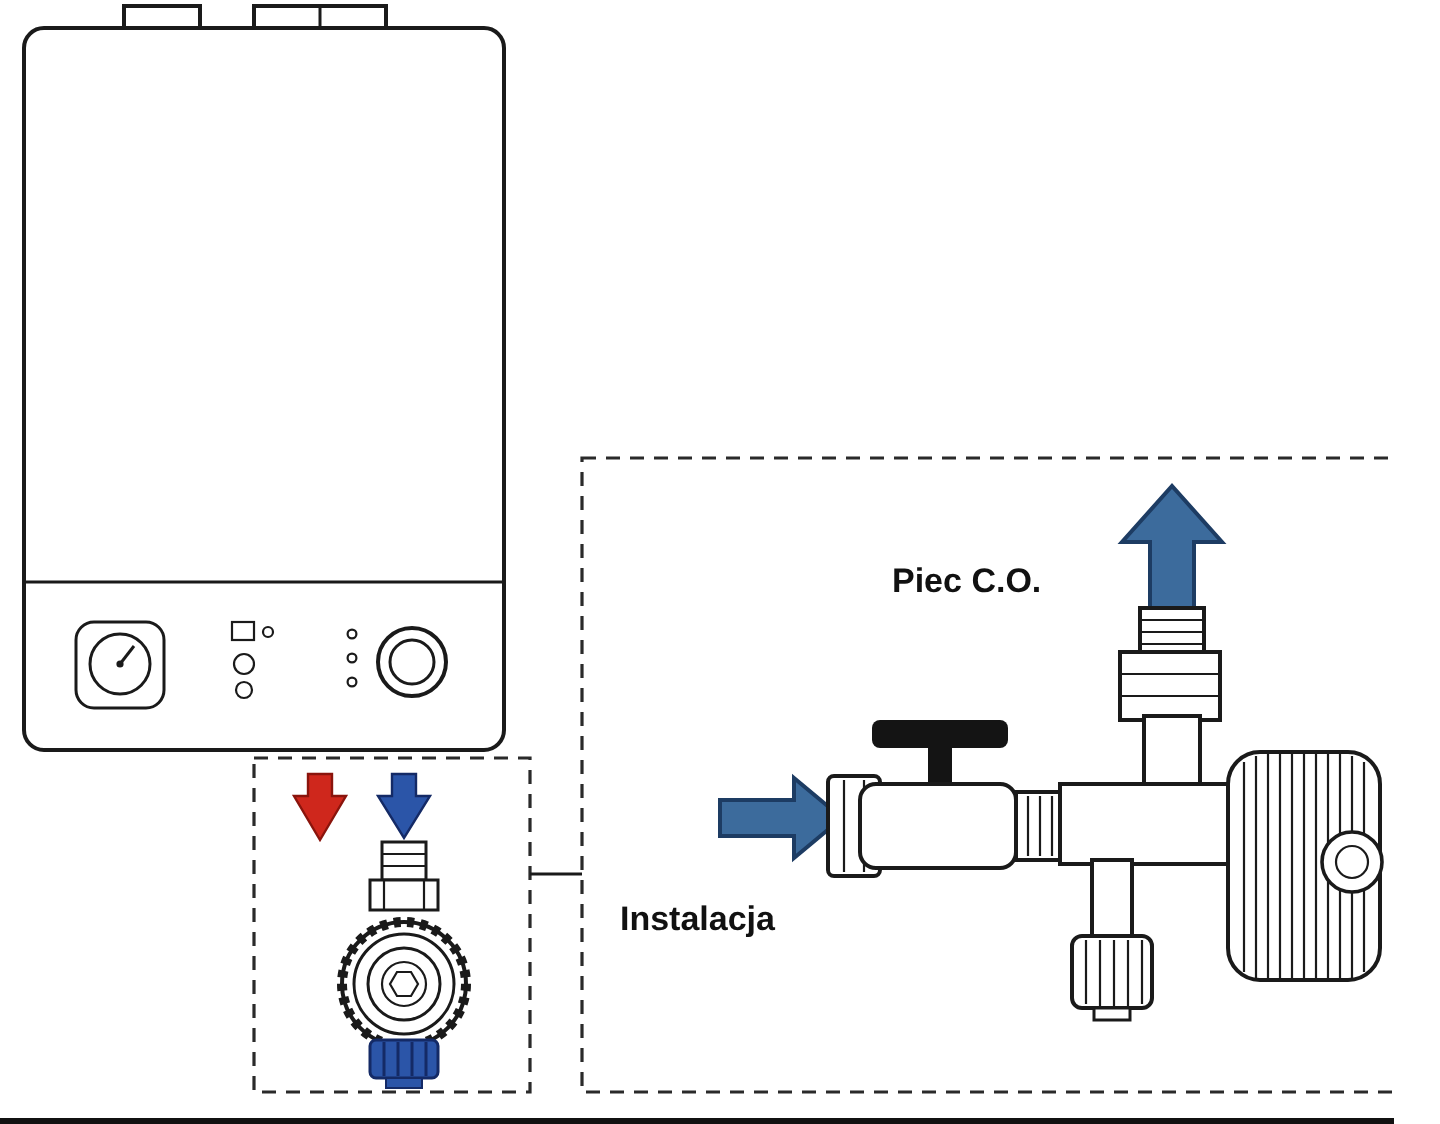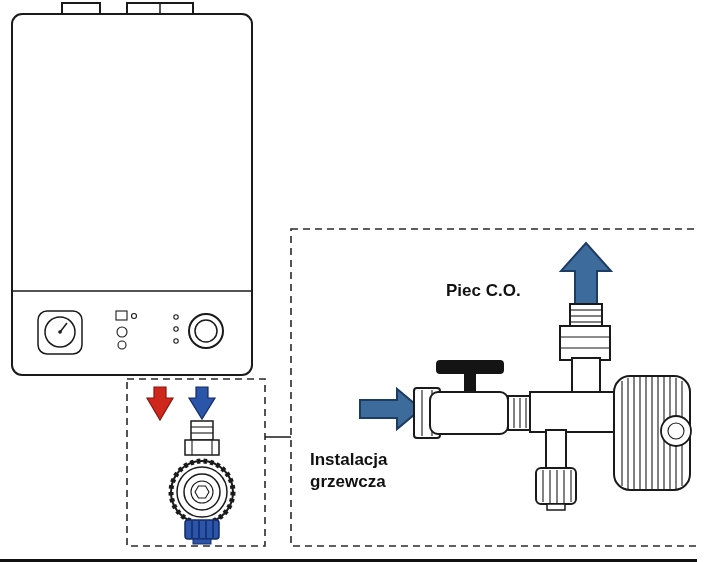--- a/index.html
+++ b/index.html
@@ -140,17 +140,16 @@
       <line class="ln s1" x1="571" y1="470" x2="571" y2="502"></line>
       <rect class="ln s15 fw" x="547" y="504" width="18" height="6"></rect>
     </g>
   </g>
 </svg>
 
 <div class="label" style="left:446px;top:281px;">Piec C.O.</div>
 
 <div class="label" style="left:310px;top:449px;width:124px;text-align:left;line-height:22px;">
   <div>Instalacja</div>
-  <div>grzewcza</div>
 </div>
 
 <div class="bottom-rule"></div>
 </div>
 
 </body></html>

